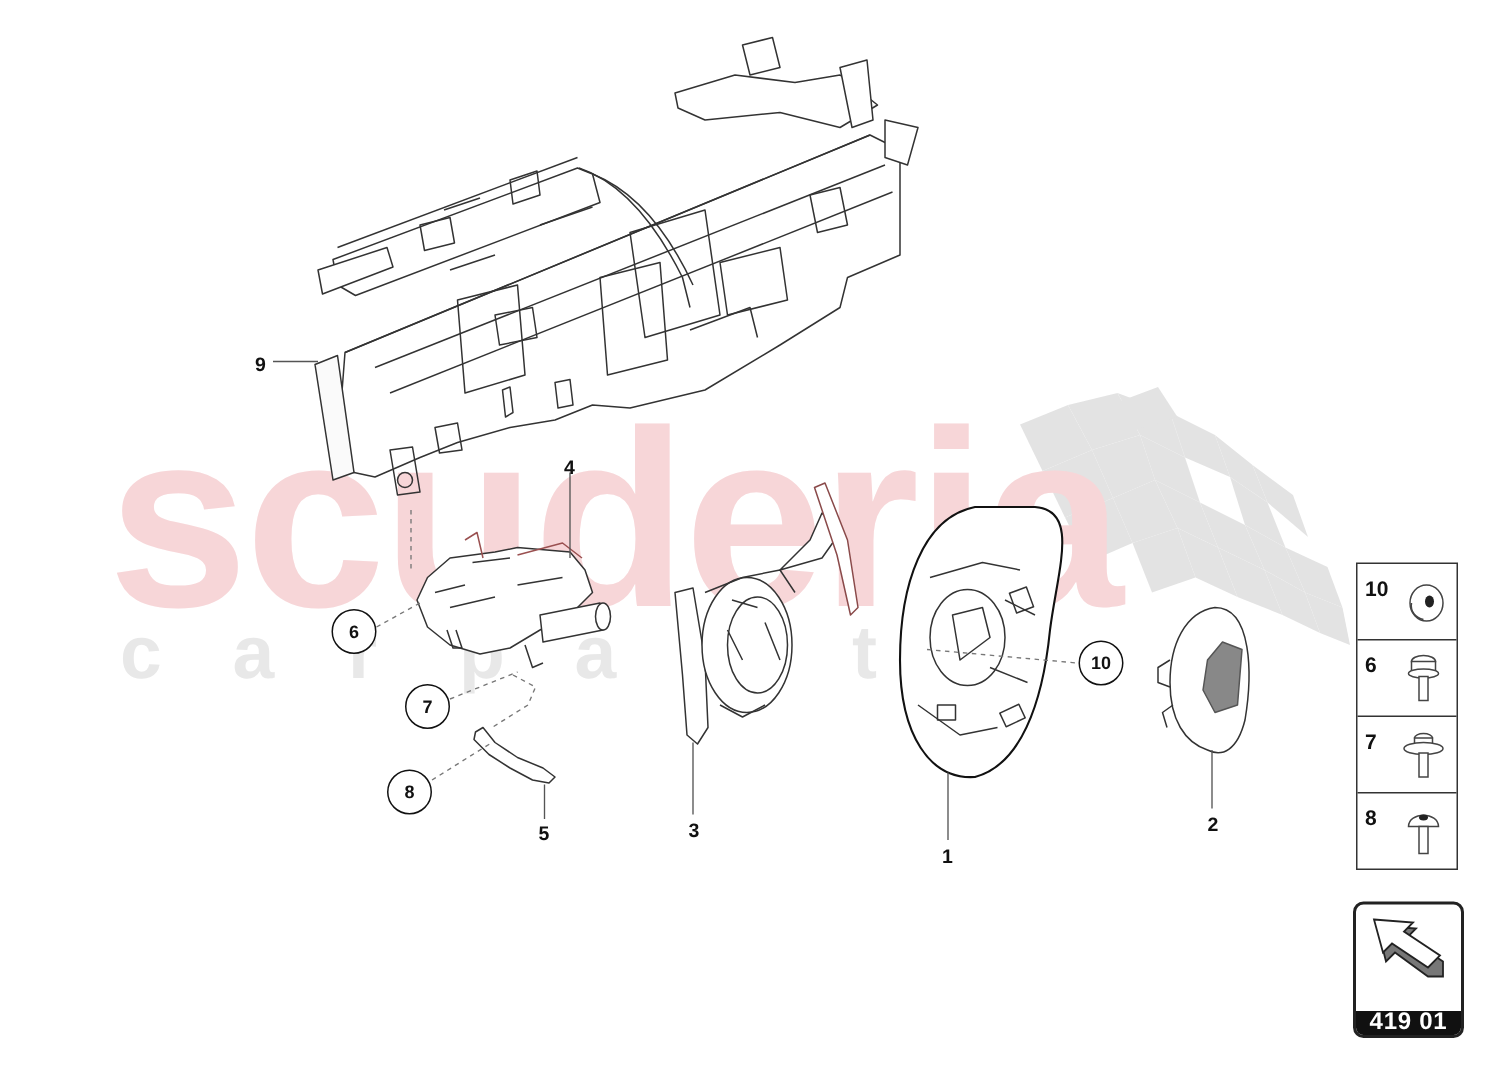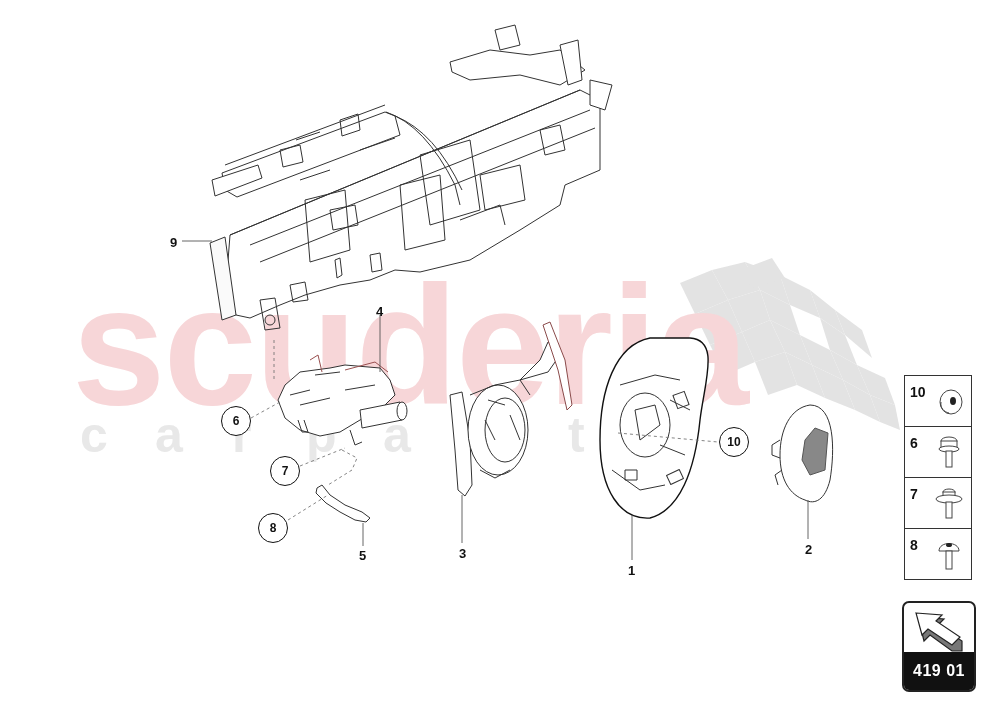--- a/index.html
+++ b/index.html
@@ -8,21 +8,21 @@
   .wm-main{position:absolute;left:72px;top:262px;font-size:168px;font-weight:bold;letter-spacing:-2px;color:#f7d6d8;line-height:1;white-space:nowrap;font-family:"Liberation Sans",sans-serif;}
   .wm-sub{position:absolute;top:410px;font-size:50px;color:#e8e8e8;font-weight:bold;line-height:1;font-family:"Liberation Sans",sans-serif;}
   .label{position:absolute;font-size:13px;font-weight:bold;color:#111;line-height:1;}
   .circle{position:absolute;width:30px;height:30px;border:1.6px solid #111;border-radius:50%;background:#fff;display:flex;align-items:center;justify-content:center;font-size:12px;font-weight:bold;color:#111;box-sizing:border-box;}
   .legend{position:absolute;left:904px;top:375px;width:68px;border:1.5px solid #333;box-sizing:border-box;background:#fff;}
   .legend-row{height:50px;border-bottom:1.5px solid #333;position:relative;}
   .legend-row:last-child{border-bottom:none;}
   .legend-num{position:absolute;left:5px;top:8px;font-size:14px;font-weight:bold;color:#111;}
   .legend-icon{position:absolute;right:6px;top:6px;width:34px;height:40px;}
   .refbox{position:absolute;left:902px;top:601px;width:74px;height:91px;border:2px solid #222;border-radius:7px;overflow:hidden;box-sizing:border-box;background:#fff;}
-  .refbox-code{position:absolute;left:0;bottom:0;width:100%;height:38px;background:#111;color:#fff;font-size:16px;font-weight:bold;display:flex;align-items:center;justify-content:center;letter-spacing:0.5px;}
+  .refbox-code{position:absolute;left:0;bottom:0;width:100%;height:16px;background:#111;color:#fff;font-size:16px;font-weight:bold;display:flex;align-items:center;justify-content:center;letter-spacing:0.5px;}
   svg.drawing{position:absolute;left:0;top:0;}
 </style>
 </head>
 <body>
 
 <div>
 
   <svg class="drawing" width="1000" height="727">
     <g fill="#e2e2e2" opacity="0.95">
       <polygon points="680,283 712,270 728,300 695,314"></polygon>

